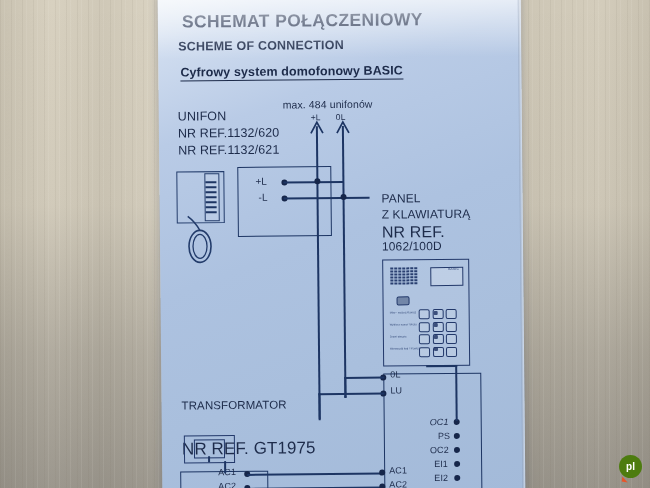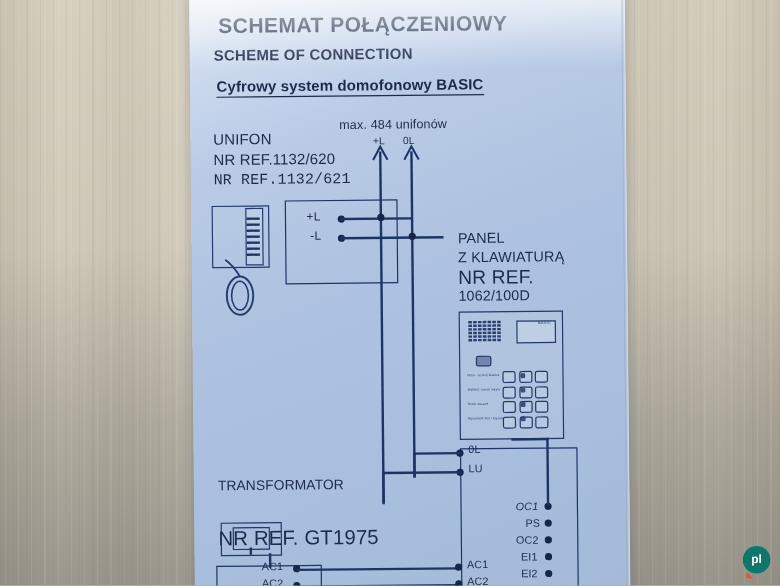--- a/index.html
+++ b/index.html
@@ -94,21 +94,21 @@
   .xf{position:absolute;border:1.5px solid #22386a;}
 
   
   .arrow{position:absolute;}
 
   
   .wm{position:absolute;right:8px;bottom:10px;display:flex;align-items:center;gap:5px;}
   .wm-text{font-size:30px;font-weight:bold;color:#ffffff;letter-spacing:-.6px;
            text-shadow:0 1px 2px rgba(0,0,0,.35);line-height:30px;}
   .wm-badge{position:relative;width:23px;height:23px;border-radius:50%;
-            background:#0f766e;color:#fff;font-size:10px;font-weight:bold;
+            background:#4d7c0f;color:#fff;font-size:10px;font-weight:bold;
             display:flex;align-items:center;justify-content:center;}
   .wm-badge:after{content:"";position:absolute;left:3px;bottom:-4px;
             border-left:6px solid #e8552a;border-top:5px solid transparent;
             border-bottom:0 solid transparent;transform:rotate(8deg);}
 </style>
 </head>
 <body>
 
 <div id="stage">
 
@@ -117,21 +117,21 @@
 
   <div class="paper">
     <div class="sheet">
 
       <div class="t title1" style="left:24px;top:16px;">SCHEMAT POŁĄCZENIOWY</div>
       <div class="t title2" style="left:20px;top:44px;">SCHEME OF CONNECTION</div>
       <div class="t title3" style="left:22px;top:70px;">Cyfrowy system domofonowy BASIC</div>
 
       <div class="t lbl" style="left:19px;top:114px;font-size:12.5px;">UNIFON</div>
       <div class="t lbl" style="left:19px;top:131px;font-size:12.5px;">NR REF.1132/620</div>
-      <div class="t lbl" style="left:19px;top:148px;font-size:12.5px;font-family:Liberation Mono, monospace;">NR REF.1132/621</div>
+      <div class="t lbl" style="left:19px;top:148px;font-size:12.5px;">NR REF.1132/621</div>
 
       <div class="t lbl-s" style="left:124px;top:104px;font-size:10.5px;">max. 484 unifonów</div>
       <div class="t lbl-xs" style="left:152px;top:118px;font-size:8.5px;">+L</div>
       <div class="t lbl-xs" style="left:177px;top:118px;font-size:8.5px;">0L</div>
 
       <div class="handset" style="left:17px;top:176px;width:46px;height:50px;"></div>
       <div class="handset" style="left:45px;top:178px;width:13px;height:46px;background:rgba(255,255,255,.10);"></div>
       <div class="ln h" style="left:46px;top:186px;width:11px;"></div>
       <div class="ln h" style="left:46px;top:191px;width:11px;"></div>
       <div class="ln h" style="left:46px;top:196px;width:11px;"></div>

